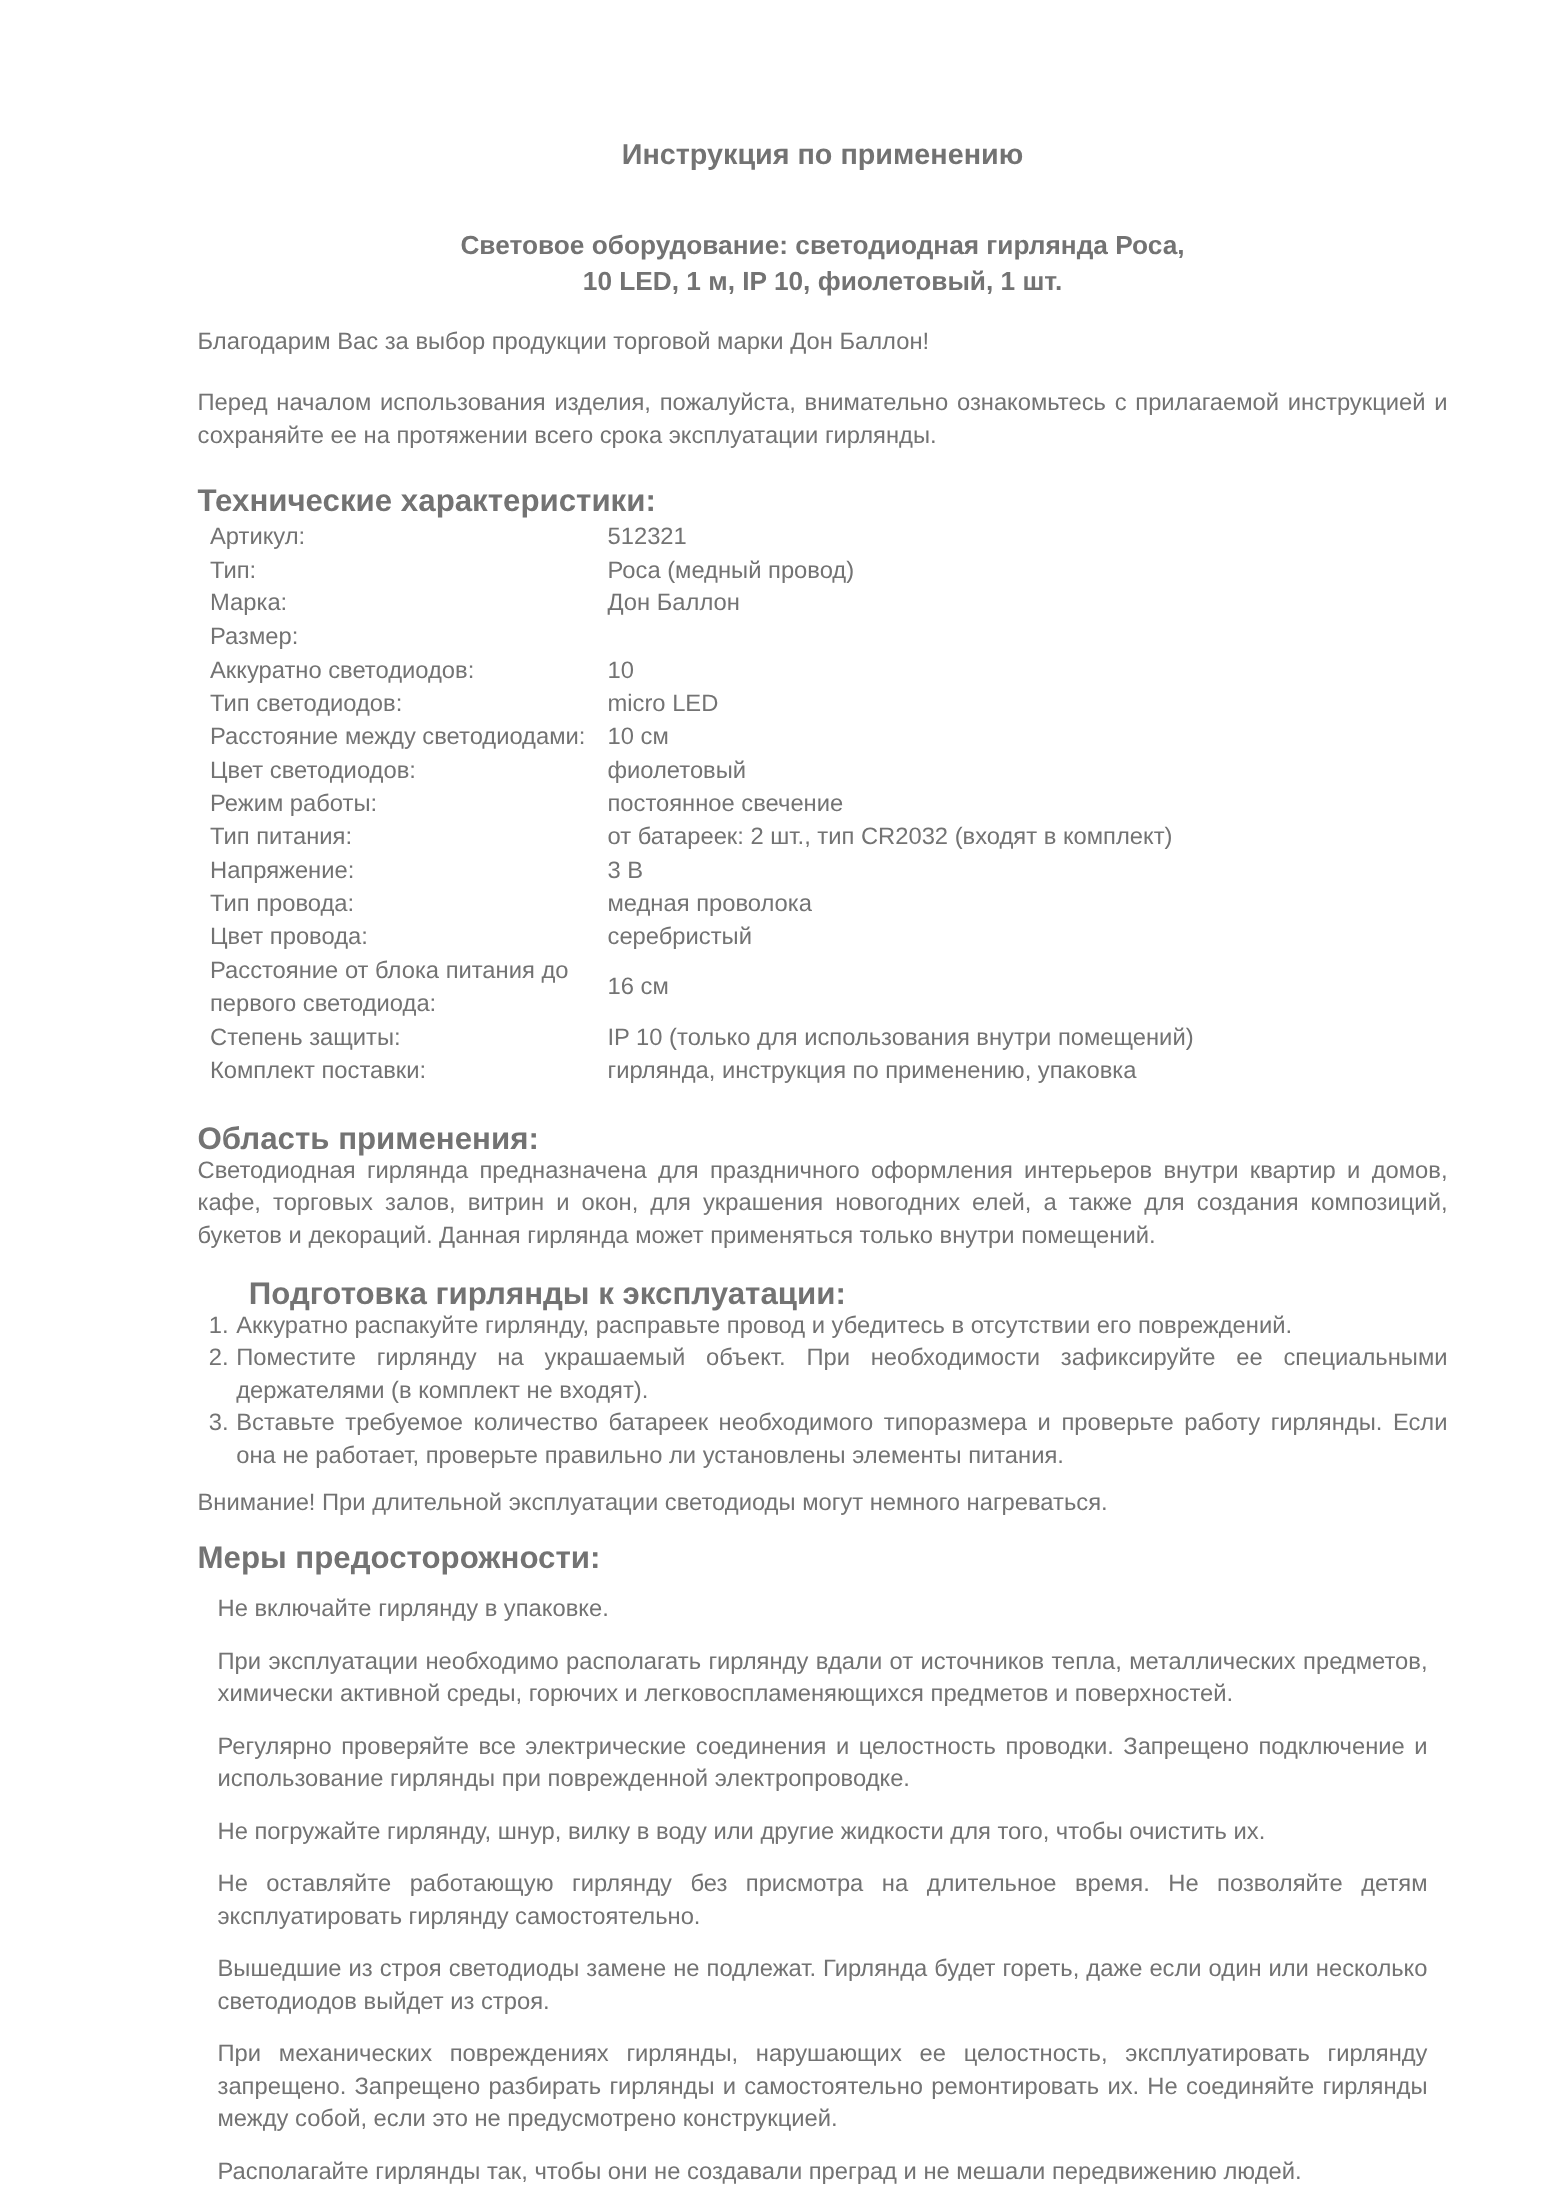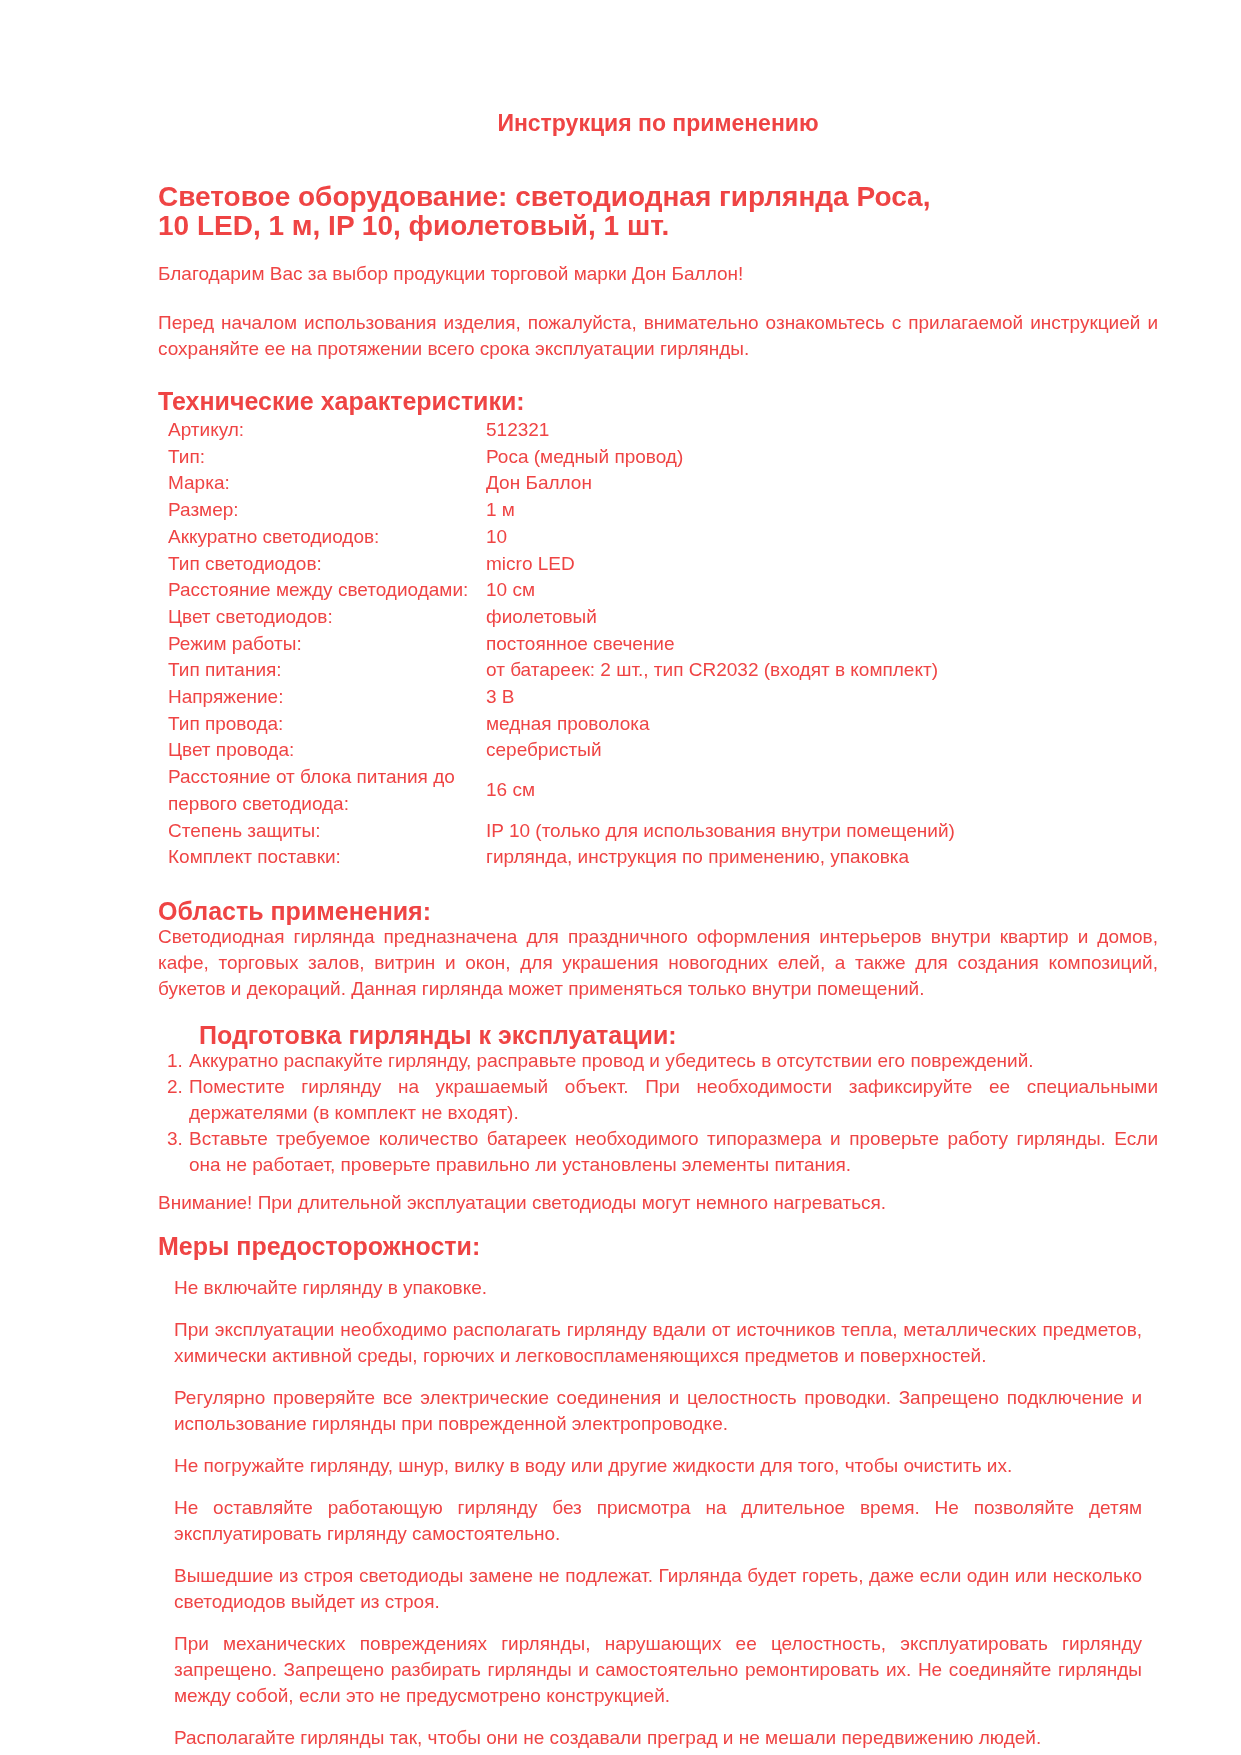--- a/index.html
+++ b/index.html
@@ -1,40 +1,40 @@
 <!DOCTYPE html>
 <html lang="ru"><head>
 <meta charset="utf-8">
 <style>
   html, body { margin: 0; padding: 0; background: #ffffff; }
   .page {
     width: 1241px;
     height: 1755px;
     background: #ffffff;
-    color: #ef4444;
+    color: #737373;
     font-family: "Liberation Sans", "DejaVu Sans", sans-serif;
     font-size: 19px;
     line-height: 26px;
     box-sizing: border-box;
     padding: 108px 83px 0 158px;
     overflow: hidden;
   }
   .content { width: 1000px; }
   .doc-title {
     font-size: 23px;
     line-height: 30px;
     font-weight: bold;
     text-align: center;
     margin: 0;
   }
   .doc-subtitle {
-    font-size: 28px;
+    font-size: 21px;
     line-height: 29px;
     font-weight: bold;
-    text-align: left;
+    text-align: center;
     margin: 44px 0 0 0;
   }
   .thanks { margin: 21px 0 0 0; }
   .intro  { margin: 23px 0 0 0; text-align: justify; }
   .section-heading {
     font-weight: bold;
     font-size: 25px;
     line-height: 26px;
     margin: 26px 0 0 0;
   }
@@ -85,21 +85,20 @@
       <div class="spec-row">
         <div class="spec-label">Тип:</div>
         <div class="spec-value">Роса (медный провод)</div>
       </div>
       <div class="spec-row">
         <div class="spec-label">Марка:</div>
         <div class="spec-value">Дон Баллон</div>
       </div>
       <div class="spec-row">
         <div class="spec-label">Размер:</div>
-        <div class="spec-value">1 м</div>
       </div>
       <div class="spec-row">
         <div class="spec-label">Аккуратно светодиодов:</div>
         <div class="spec-value">10</div>
       </div>
       <div class="spec-row">
         <div class="spec-label">Тип светодиодов:</div>
         <div class="spec-value">micro LED</div>
       </div>
       <div class="spec-row">

